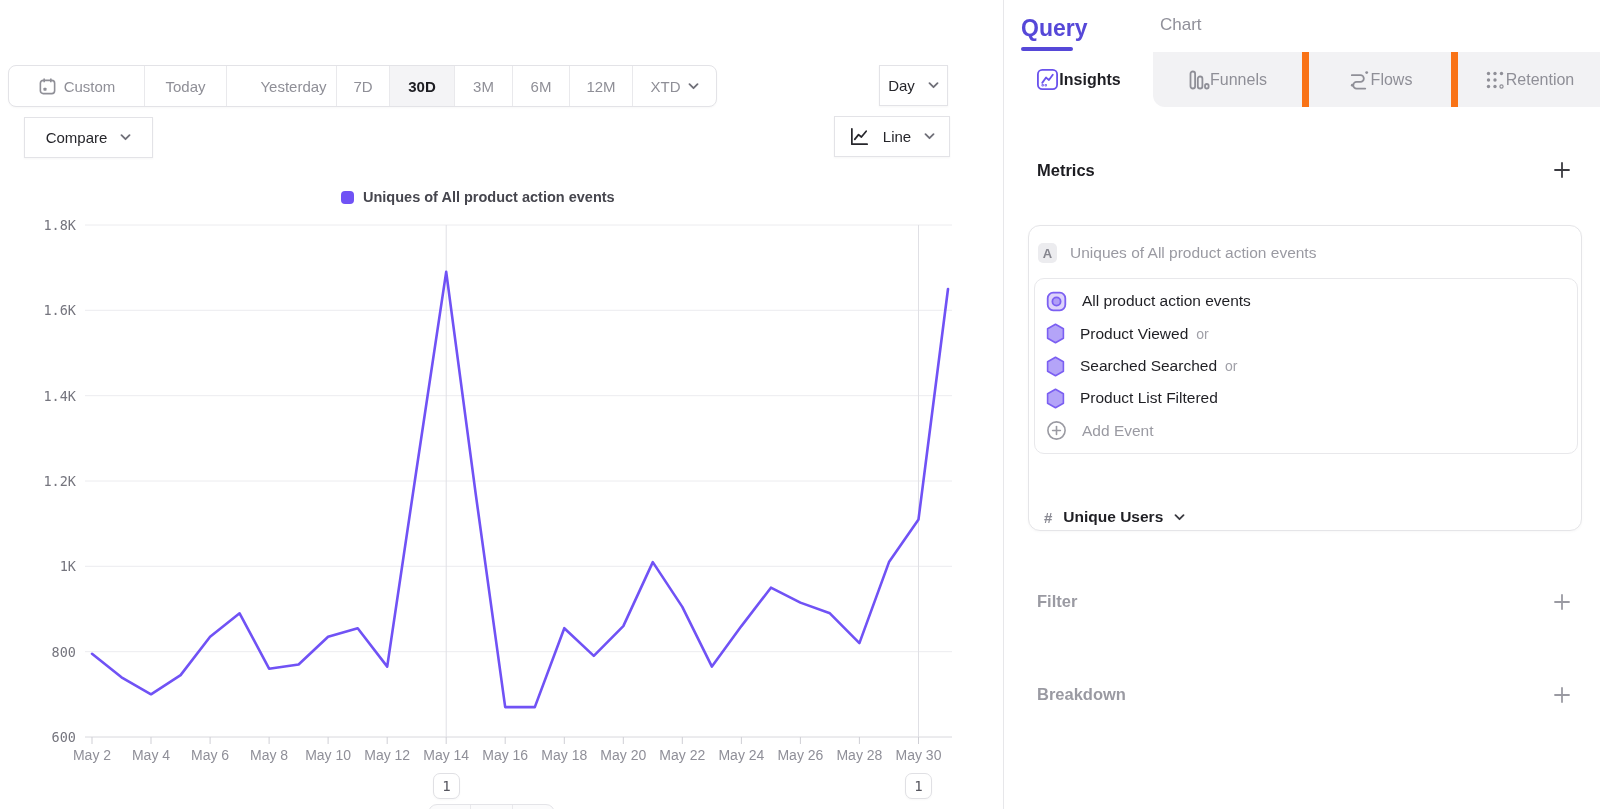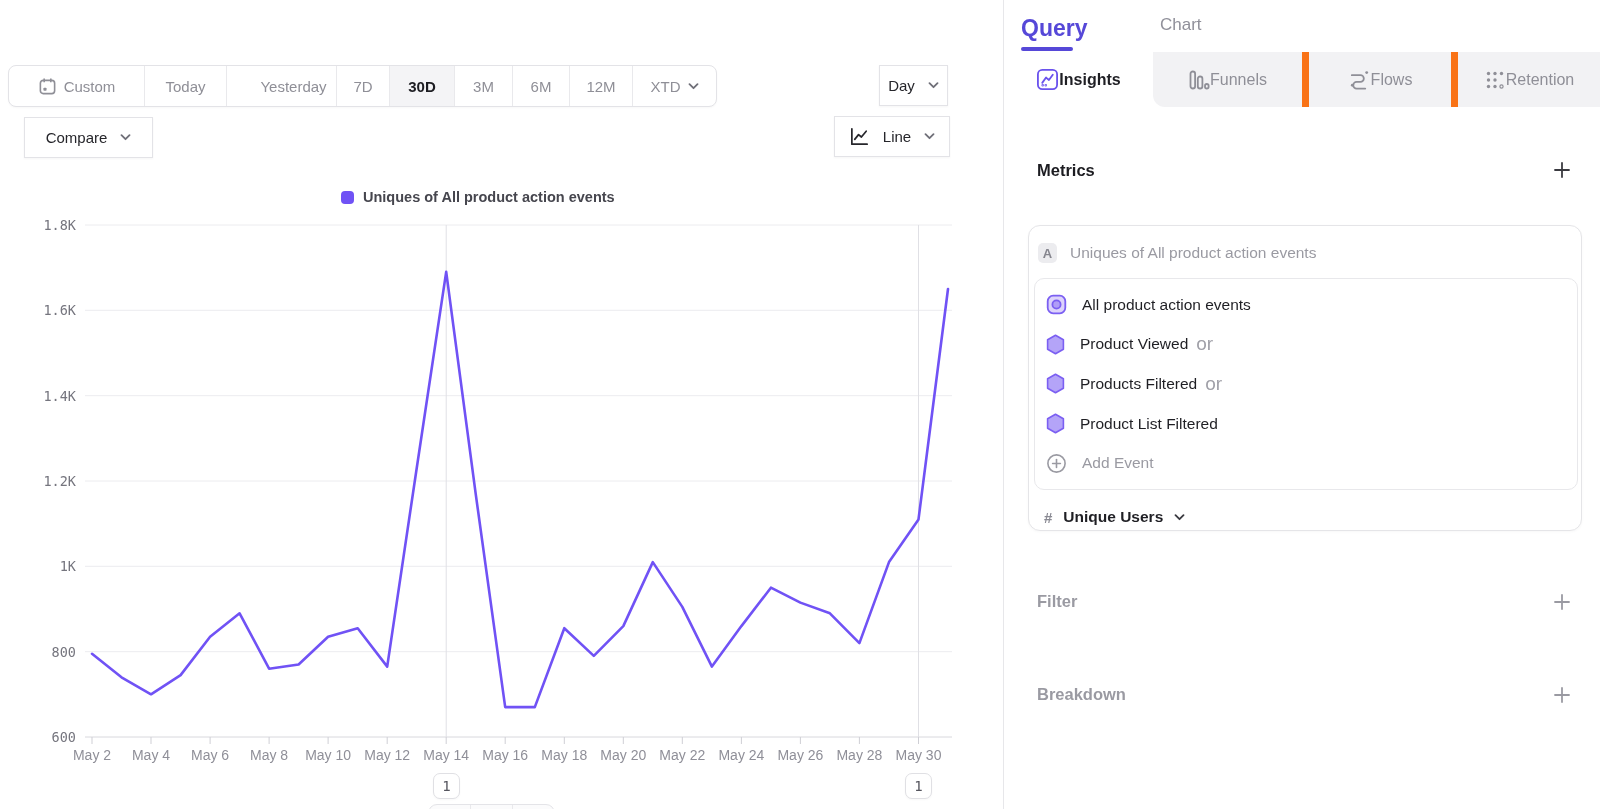--- a/index.html
+++ b/index.html
@@ -53,26 +53,26 @@
   .metrics-title{left:1037px;top:161px;font-size:16.5px;font-weight:700;color:#1c1c21;}
   .plus-btn{width:22px;height:22px;cursor:pointer;color:#3a3a40;}
   .plus-gray{color:#9a9aa2;}
 
   .outer-card{left:1028px;top:225px;width:554px;height:306px;border:1px solid #e5e5e8;
               border-radius:12px;box-sizing:border-box;background:#fff;box-shadow:0 1px 3px rgba(0,0,0,.03);}
   .card-head{position:absolute;left:9px;top:17px;display:flex;align-items:center;gap:13px;cursor:pointer;}
   .a-badge{width:19px;height:20px;background:#ececef;border-radius:5px;display:flex;align-items:center;
            justify-content:center;font-size:13px;font-weight:700;color:#85858e;}
   .card-head-label{font-size:15.5px;color:#9a9aa2;}
-  .inner-card{position:absolute;left:5px;top:52px;width:544px;height:212px;border:1px solid #e8e8eb;
+  .inner-card{position:absolute;left:5px;top:52px;width:544px;height:176px;border:1px solid #e8e8eb;
               border-radius:10px;box-sizing:border-box;display:flex;flex-direction:column;padding:6px 0;}
   .event-row{flex:1;display:flex;align-items:center;gap:15px;padding-left:11px;cursor:pointer;}
   .event-label{font-size:15.5px;font-weight:500;color:#1f1f24;}
   .event-label.muted{color:#9a9aa2;font-weight:400;}
-  .event-suffix{font-size:19px;color:#a0a0a8;margin-left:-7px;}
+  .event-suffix{font-size:14px;color:#a0a0a8;margin-left:-7px;}
   .agg-row{position:absolute;left:15px;top:282px;display:flex;align-items:center;gap:11px;cursor:pointer;}
   .agg-hash{font-size:15px;font-weight:600;color:#8a8a93;}
   .agg-label{font-size:15.5px;font-weight:700;color:#1f1f24;}
 
   .section-label{font-size:16.5px;font-weight:700;color:#9a9aa2;}
 </style>
 </head>
 <body>
 
 <svg id="chart-svg" class="abs" width="1003" height="809" viewBox="0 0 1003 809">
@@ -301,21 +301,21 @@
         </span>
         <span class="event-label">Product Viewed</span>
         <span class="event-suffix">or</span>
       </div>
       <div class="event-row">
         <span style="display:flex;">
           <svg width="19" height="21" viewBox="0 0 19 21">
             <polygon points="9.5,1.2 17.4,5.8 17.4,15.2 9.5,19.8 1.6,15.2 1.6,5.8" fill="#b4a4f8" stroke="#7b5ff2" stroke-width="1.6" stroke-linejoin="round"></polygon>
           </svg>
         </span>
-        <span class="event-label">Products Filtered</span>
+        <span class="event-label">Searched Searched</span>
         <span class="event-suffix">or</span>
       </div>
       <div class="event-row">
         <span style="display:flex;">
           <svg width="19" height="21" viewBox="0 0 19 21">
             <polygon points="9.5,1.2 17.4,5.8 17.4,15.2 9.5,19.8 1.6,15.2 1.6,5.8" fill="#b4a4f8" stroke="#7b5ff2" stroke-width="1.6" stroke-linejoin="round"></polygon>
           </svg>
         </span>
         <span class="event-label">Product List Filtered</span>
       </div>

